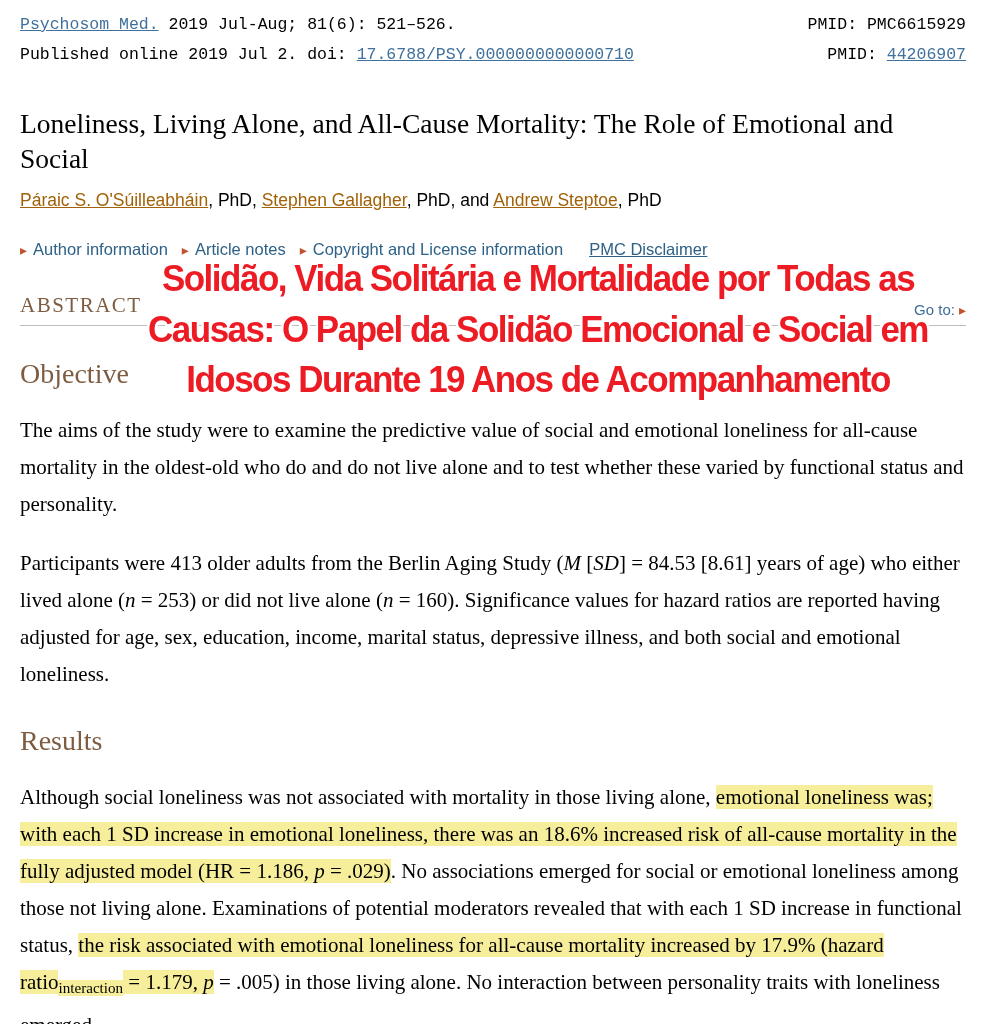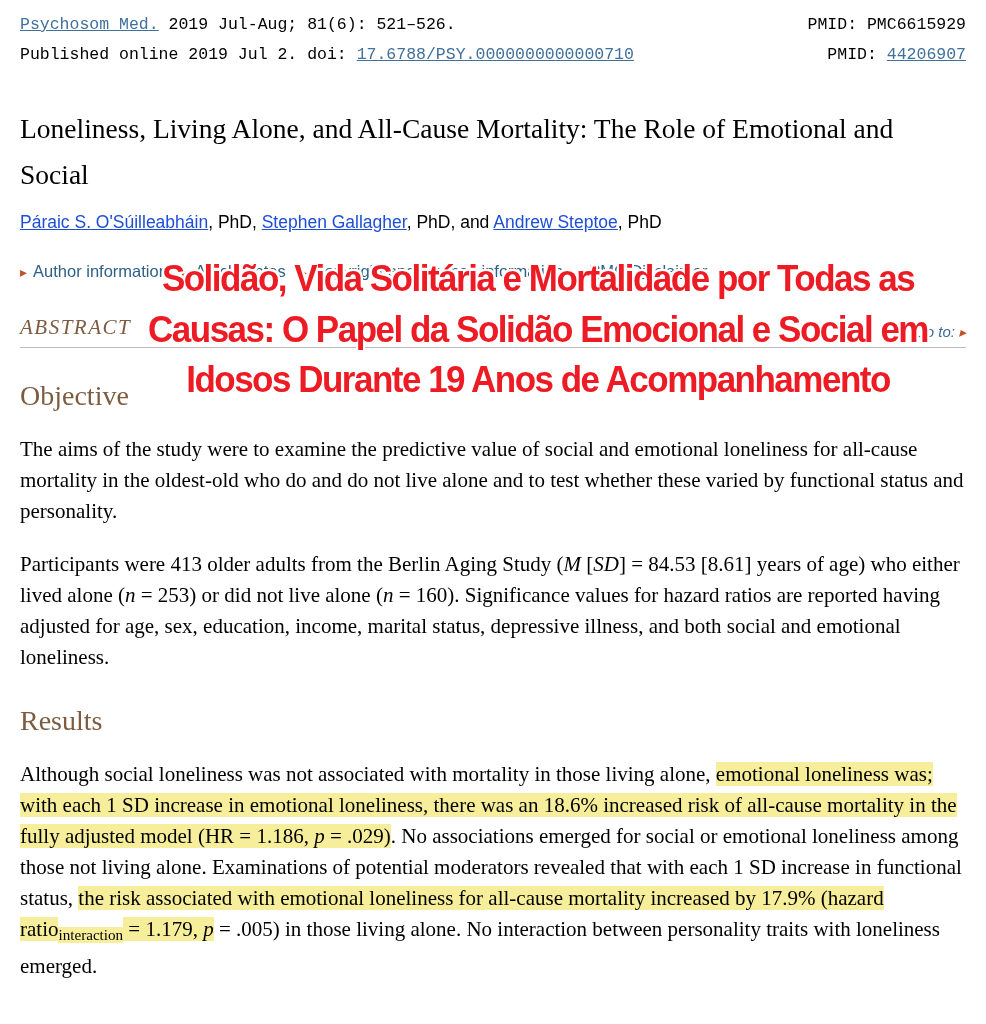--- a/index.html
+++ b/index.html
@@ -23,53 +23,52 @@
     font-size: 16.5px;
     line-height: 30px;
     color: #000;
   }
   a.std { color:#40709c; text-decoration: underline; cursor: pointer; }
 
   
   .title {
     margin-top: 36px;
     font-size: 27.5px;
-    line-height: 46px;
+    line-height: 35px;
     font-weight: 400;
     color: #000;
   }
 
   
   .authors {
     margin-top: 12px;
     font-family: "Liberation Sans", sans-serif;
     font-size: 17.5px;
     line-height: 24px;
   }
-  .authors .lnk { color:#1d4ed8; text-decoration: underline; cursor:pointer; }
+  .authors .lnk { color:#a16207; text-decoration: underline; cursor:pointer; }
 
   
   .nav {
     margin-top: 28px;
     font-family: "Liberation Sans", sans-serif;
     font-size: 16.5px;
     color: #2d6187;
     display: flex;
   }
   .nav-item { margin-right: 14px; cursor: pointer; }
   .tri { color:#c0522c; margin-right: 6px; font-size: 14px; }
   .disclaimer { margin-left: 12px; text-decoration: underline; color:#2d6187; cursor:pointer; }
 
   
   .abstract-row {
     margin-top: 34px;
     display: flex;
     justify-content: space-between;
     align-items: flex-end;
-    font-style: italic;
   }
   .abstract-h {
     font-size: 21px;
     letter-spacing: 1.5px;
     color: #7d5c41;
   }
   .goto {
     font-family: "Liberation Sans", sans-serif;
     font-size: 15px;
     color: #3f6e9a;
@@ -80,21 +79,21 @@
 
   
   .sec-h {
     margin-top: 32px;
     font-size: 28px;
     color: #7d5c41;
   }
   .para {
     margin-top: 22px;
     font-size: 21px;
-    line-height: 31px;
+    line-height: 37px;
     max-width: 948px;
   }
   .hl { background: #f7ee9b; }
   .it { font-style: italic; }
   .sb { font-size: 0.72em; vertical-align: -0.28em; }
 
   
   .overlay {
     position: absolute;
     top: 252px;

